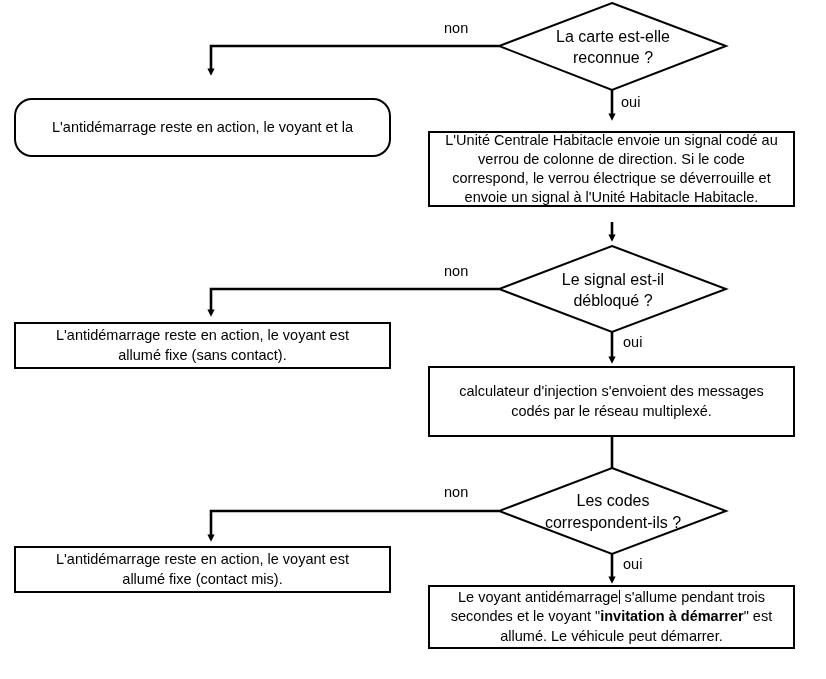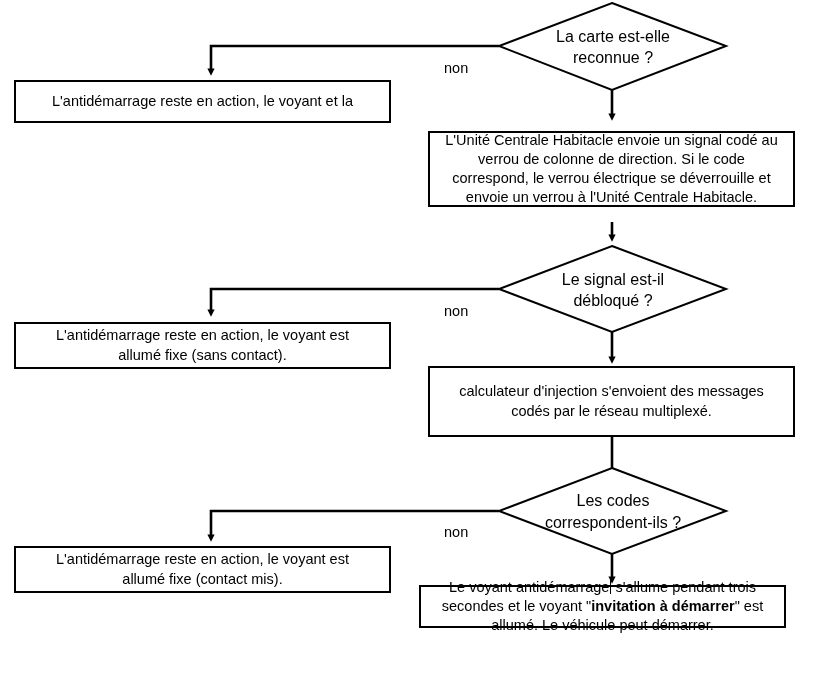--- a/index.html
+++ b/index.html
@@ -53,21 +53,20 @@
     font-size: 16px;
     line-height: 1.32;
     color: #000000;
     pointer-events: none;
   }
   .edge-label {
     position: absolute;
     font-size: 14.5px;
     color: #000000;
     white-space: nowrap;
-    margin-top: 40px;
   }
   .cursor-caret {
     display: inline-block;
     width: 1px;
     height: 1em;
     background: #000;
     vertical-align: -0.15em;
     margin: 0 0.5px;
   }
   b { font-weight: bold; margin-top: 25px; }
@@ -111,32 +110,32 @@
     <div class="decision-label">
       <div>
         <div>La carte est-elle</div>
         <div>reconnue ?</div>
       </div>
     </div>
   </div>
   <div class="edge-label" style="left:444px; top:20px;">non</div>
   <div class="edge-label" style="left:621px; top:94px;">oui</div>
 
-  <div class="node process" style="left:14px; top:80px; width:377px; height:43px;">
+  <div class="node process" style="left:14px; top:98px; width:377px; height:59px;border-radius:18px;">
     <div>
       <div>L'antidémarrage reste en action, le voyant et la</div>
     </div>
   </div>
 
   <div class="node process" style="left:428px; top:131px; width:367px; height:76px;">
     <div>
       <div>L'Unité Centrale Habitacle envoie un signal codé au</div>
       <div>verrou de colonne de direction. Si le code</div>
       <div>correspond, le verrou électrique se déverrouille et</div>
-      <div>envoie un verrou à l'Unité Centrale Habitacle.</div>
+      <div>envoie un signal à l'Unité Habitacle Habitacle.</div>
     </div>
   </div>
 
   <div class="decision-wrap" style="left:499px; top:246px; width:228px; height:88px;">
     <div class="decision-label">
       <div>
         <div>Le signal est-il</div>
         <div>débloqué ?</div>
       </div>
     </div>
@@ -169,21 +168,21 @@
   <div class="edge-label" style="left:444px; top:484px;">non</div>
   <div class="edge-label" style="left:623px; top:556px;">oui</div>
 
   <div class="node process" style="left:14px; top:546px; width:377px; height:47px;">
     <div>
       <div>L'antidémarrage reste en action, le voyant est</div>
       <div>allumé fixe (contact mis).</div>
     </div>
   </div>
 
-  <div class="node process" style="left:419px; top:585px; width:367px; height:43px;">
+  <div class="node process" style="left:428px; top:585px; width:367px; height:64px;">
     <div>
       <div>
         <span>Le voyant antidémarrage</span><span class="cursor-caret"></span><span> s'allume pendant trois</span>
       </div>
       <div>
         <span>secondes et le voyant "</span><b>invitation à démarrer</b><span>" est</span>
       </div>
       <div>allumé. Le véhicule peut démarrer.</div>
     </div>
   </div>

